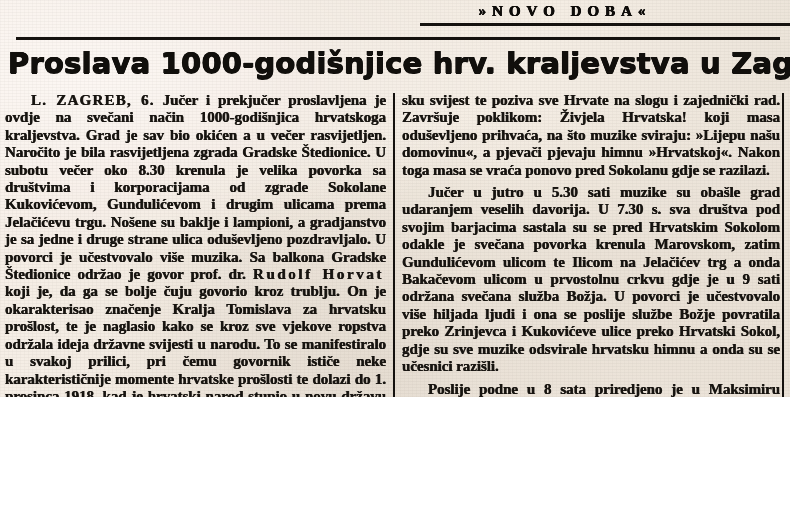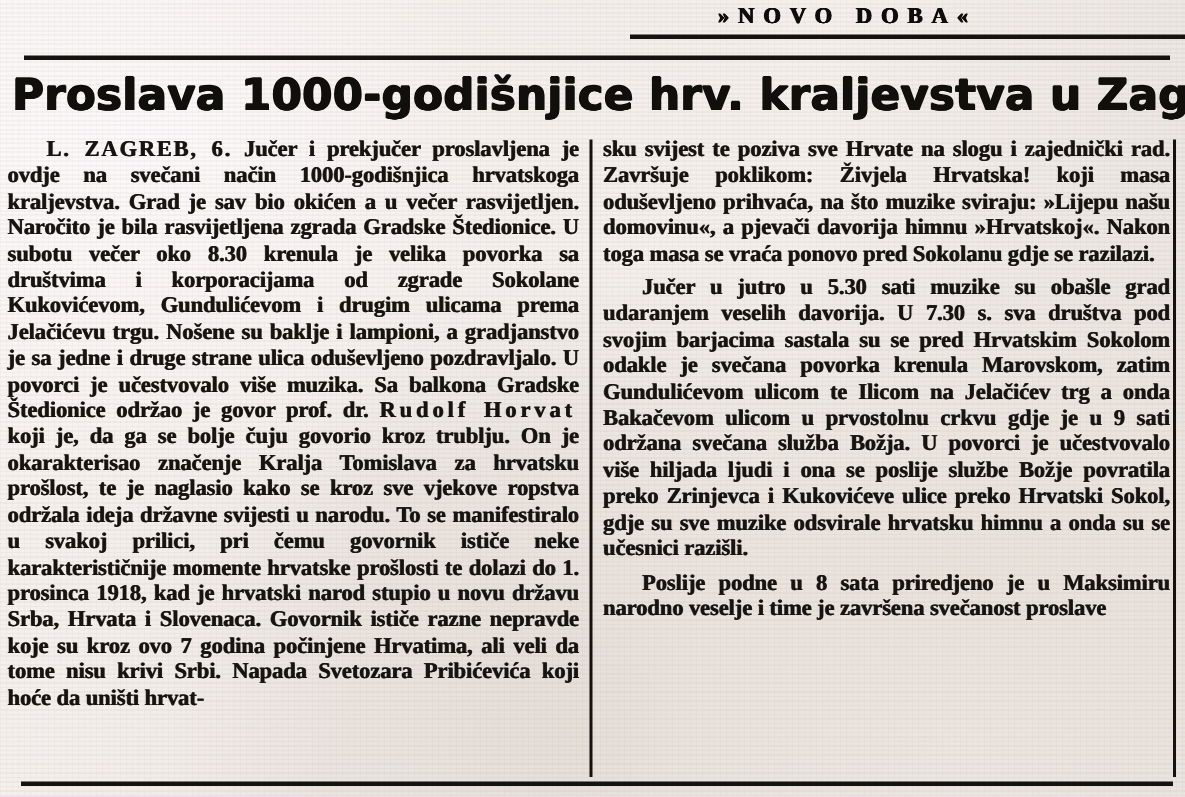--- a/index.html
+++ b/index.html
@@ -3,23 +3,23 @@
 <meta charset="utf-8">
 <style>
   html, body {
     margin: 0;
     padding: 0;
     background: #ffffff;
   }
   .page {
     position: relative;
     width: 790px;
-    height: 531px;
+    height: 397px;
     overflow: hidden;
-    background: #f9a8d4;
+    background: #f97316;
     font-family: "Liberation Serif", "DejaVu Serif", serif;
     color: #1a1713;
   }
   
   .paper-grain {
     position: absolute;
     inset: 0;
     pointer-events: none;
     background:
       radial-gradient(ellipse at 12% 18%, rgba(255,255,255,0.85) 0%, rgba(255,255,255,0) 42%),
@@ -174,21 +174,21 @@
   <div class="head-rule"></div>
   <div class="headline">Proslava 1000-godišnjice hrv. kraljevstva u Zagrebu.</div>
 
   <div class="columns">
 
     <div class="col col-left">
       <p><span class="dateline">L. ZAGREB, 6.</span><span> Jučer i prekjučer proslavljena je ovdje na svečani način 1000-godišnjica hrvatskoga kraljevstva. Grad je sav bio okićen a u večer rasvijetljen. Naročito je bila rasvijetljena zgrada Gradske Štedionice. U subotu večer oko 8.30 krenula je velika povorka sa društvima i korporacijama od zgrade Sokolane Kukovićevom, Gundulićevom i drugim ulicama prema Jelačićevu trgu. Nošene su baklje i lampioni, a gradjanstvo je sa jedne i druge strane ulica oduševljeno pozdravljalo. U povorci je učestvovalo više muzika. Sa balkona Gradske Štedionice održao je govor prof. dr. </span><span class="spaced-name">Rudolf  Horvat</span><span> koji je, da ga se bolje čuju govorio kroz trublju. On je okarakterisao značenje Kralja Tomislava za hrvatsku prošlost, te je naglasio kako se kroz sve vjekove ropstva održala ideja državne svijesti u narodu. To se manifestiralo u svakoj prilici, pri čemu govornik ističe neke karakterističnije momente hrvatske prošlosti te dolazi do 1. prosinca 1918, kad je hrvatski narod stupio u novu državu Srba, Hrvata i Slovenaca. Govornik ističe razne nepravde koje su kroz ovo 7 godina počinjene Hrvatima, ali veli da tome nisu krivi Srbi. Napada Svetozara Pribićevića koji hoće da uništi hrvat-</span></p>
     </div>
 
     <div class="col col-right">
-      <p class="run-on">sku svijest te poziva sve Hrvate na slogu i zajednički rad. Završuje poklikom: Živjela Hrvatska! koji masa oduševljeno prihvaća, na što muzike sviraju: »Lijepu našu domovinu«, a pjevači davorija himnu »Hrvatskoj«. Nakon toga masa se vraća ponovo pred Sokolanu gdje se razilazi.</p>
+      <p class="run-on">sku svijest te poziva sve Hrvate na slogu i zajednički rad. Završuje poklikom: Živjela Hrvatska! koji masa oduševljeno prihvaća, na što muzike sviraju: »Lijepu našu domovinu«, a pjevači pjevaju himnu »Hrvatskoj«. Nakon toga masa se vraća ponovo pred Sokolanu gdje se razilazi.</p>
       <p>Jučer u jutro u 5.30 sati muzike su obašle grad udaranjem veselih davorija. U 7.30 s. sva društva pod svojim barjacima sastala su se pred Hrvatskim Sokolom odakle je svečana povorka krenula Marovskom, zatim Gundulićevom ulicom te Ilicom na Jelačićev trg a onda Bakačevom ulicom u prvostolnu crkvu gdje je u 9 sati održana svečana služba Božja. U povorci je učestvovalo više hiljada ljudi i ona se poslije službe Božje povratila preko Zrinjevca i Kukovićeve ulice preko Hrvatski Sokol, gdje su sve muzike odsvirale hrvatsku himnu a onda su se učesnici razišli.</p>
       <p>Poslije podne u 8 sata priredjeno je u Maksimiru narodno veselje i time je završena svečanost proslave</p>
     </div>
 
   </div>
 
   <div class="col-rule"></div>
   <div class="edge-rule-right"></div>
   <div class="foot-rule"></div>
 

